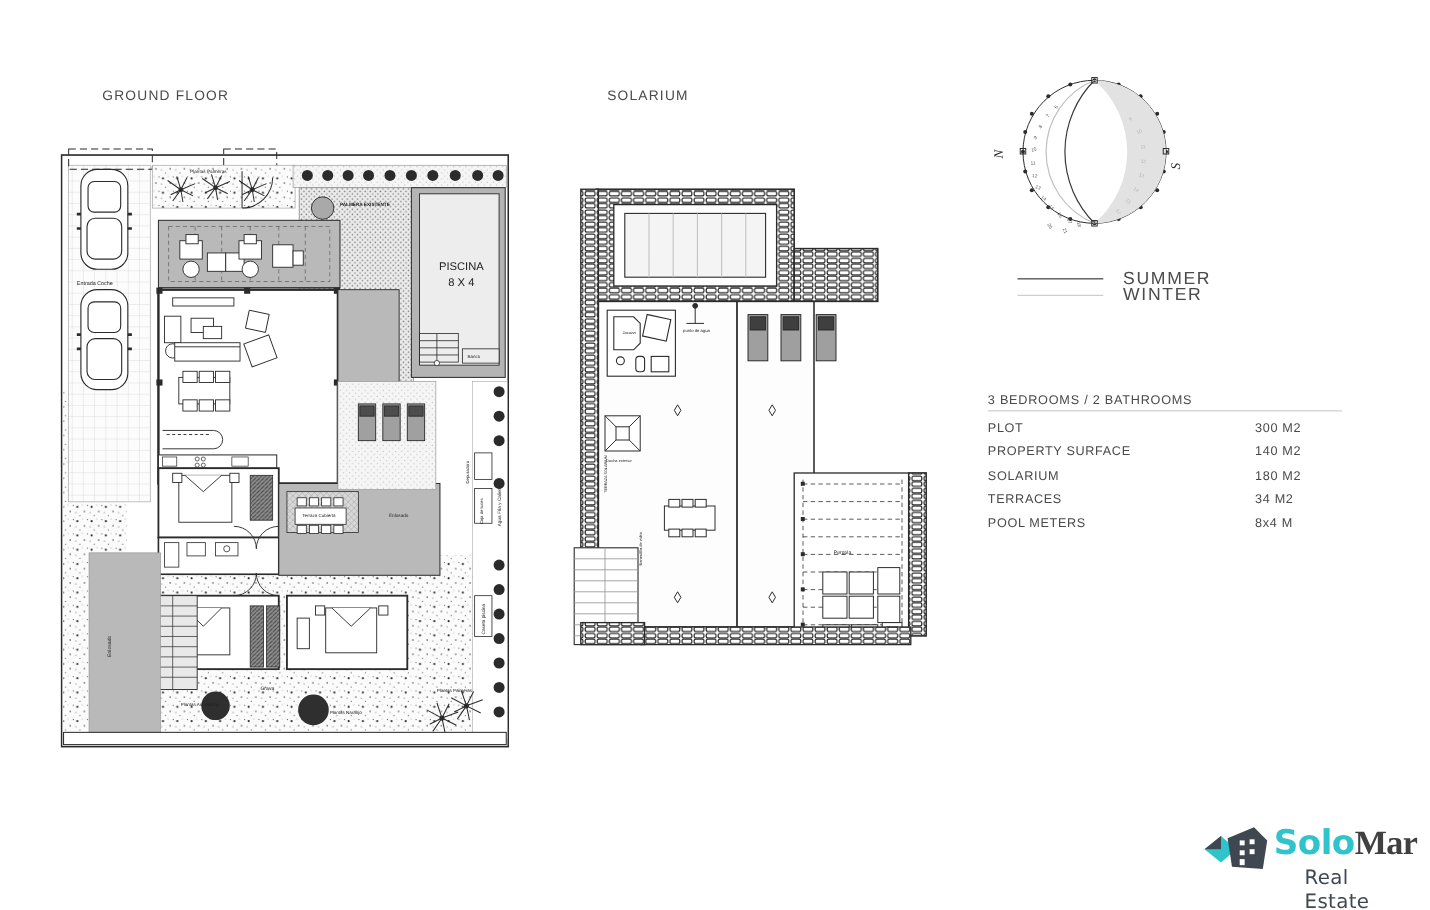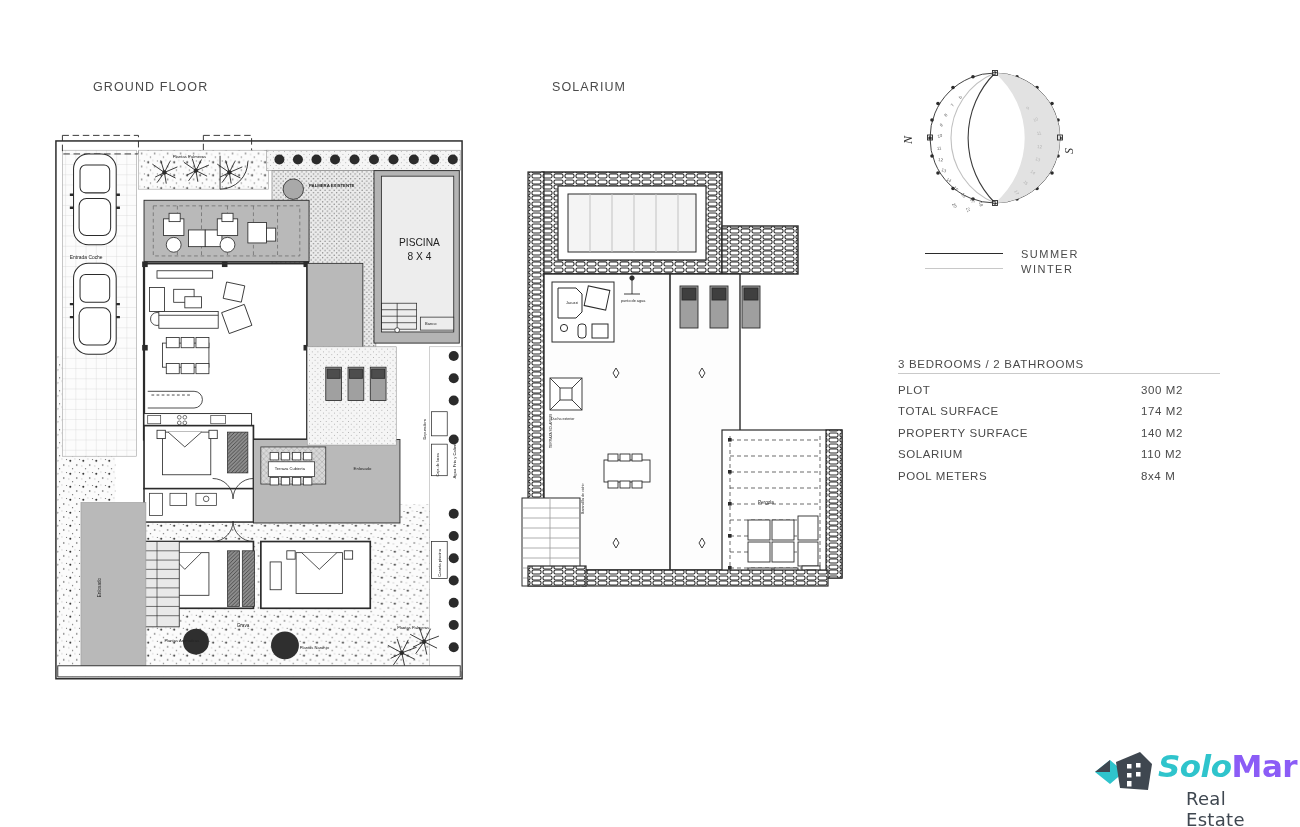--- a/index.html
+++ b/index.html
@@ -32,21 +32,21 @@
   #solarium-plan { left: 520px; top: 168px; width: 330px; height: 480px; }
 
   .svg-full { width: 100%; height: 100%; display: block; }
 
   
   #sun-diagram { position: absolute; left: 888px; top: 62px; width: 215px; height: 160px; }
   #sun-legend { position: absolute; left: 925px; top: 246px; width: 180px; height: 32px; }
   .legend-row { display: flex; align-items: center; height: 15px; }
   .legend-line { width: 78px; height: 0; border-top: 1.6px solid #2b2b2b; margin-right: 18px; }
   .legend-line.winter { border-top: 1.6px solid #c8c8c8; }
-  .legend-label { font-size: 11px; letter-spacing: 1.5px; color: #4a4a4a; }
+  .legend-label { font-size: 16px; letter-spacing: 1.5px; color: #4a4a4a; }
 
   
   #specs { position: absolute; left: 898px; top: 358px; width: 322px; }
   #specs-heading {
     font-size: 11.5px; letter-spacing: 0.7px; color: #4a4a4a;
     padding-bottom: 3px; border-bottom: 1px solid #c9c9c9;
   }
   .spec-row {
     display: flex; justify-content: space-between;
     font-size: 11.5px; letter-spacing: 0.6px; color: #4a4a4a;
@@ -56,22 +56,22 @@
   .spec-value { flex: 1; }
 
   
   #logo { position: absolute; left: 1094px; top: 748px; width: 195px; height: 64px; }
   #logo-mark { position: absolute; left: 0; top: 2px; width: 62px; height: 44px; }
   #logo-word {
     position: absolute; left: 64px; top: 0px;
     font-size: 31px; font-weight: bold; letter-spacing: -0.5px;
     font-family: "DejaVu Sans", sans-serif;
   }
-  #logo-solo { color: #2fc4cc; font-style: italic; }
-  #logo-mar { color: #8b5cf6; }
+  #logo-solo { color: #2fc4cc; }
+  #logo-mar { color: #404040; font-family: Liberation Serif, serif; }
   #logo-tag {
     position: absolute; left: 92px; top: 40px;
     font-size: 18px; color: #3f4750; letter-spacing: 0.3px;
     font-family: "DejaVu Sans", sans-serif;
   }
 
   
   .ptxt { font-family: "Liberation Sans", sans-serif; fill: #222; }
 </style>
 </head>
@@ -623,30 +623,30 @@
 </div>
 
 <div id="specs">
   <div id="specs-heading">3 BEDROOMS / 2 BATHROOMS</div>
 
   <div class="spec-row">
     <span class="spec-label">PLOT</span>
     <span class="spec-value">300 M2</span>
   </div>
   <div class="spec-row">
-    <span class="spec-label">TOTAL SURFACE</span>
-    <span class="spec-value">174 M2</span>
-  </div>
-  <div class="spec-row">
     <span class="spec-label">PROPERTY SURFACE</span>
     <span class="spec-value">140 M2</span>
   </div>
   <div class="spec-row">
     <span class="spec-label">SOLARIUM</span>
-    <span class="spec-value">110 M2</span>
+    <span class="spec-value">180 M2</span>
+  </div>
+  <div class="spec-row">
+    <span class="spec-label">TERRACES</span>
+    <span class="spec-value">34 M2</span>
   </div>
   <div class="spec-row">
     <span class="spec-label">POOL METERS</span>
     <span class="spec-value">8x4 M</span>
   </div>
 </div>
 
 <div id="logo">
   <svg id="logo-mark" viewBox="0 0 62 44" xmlns="http://www.w3.org/2000/svg">
     <path d="M1 22 L16 10 L30 22 L16 34 Z" fill="#2fc4cc"></path>

